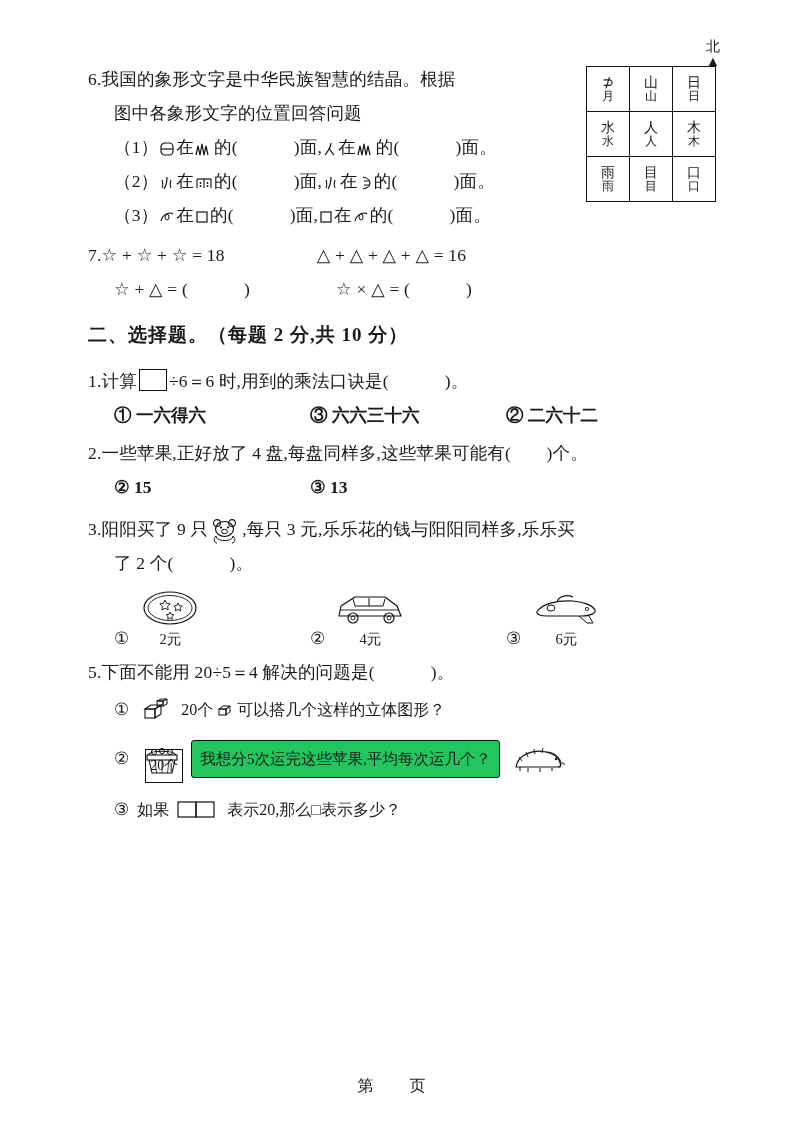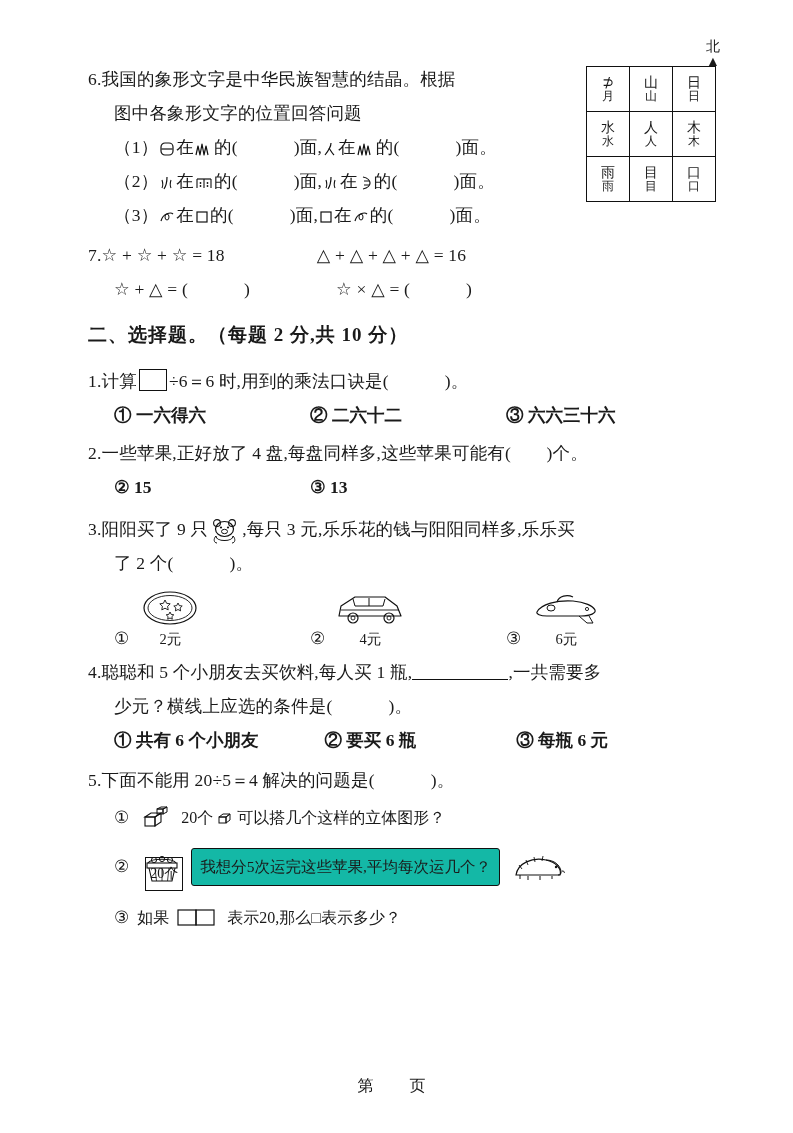--- a/index.html
+++ b/index.html
@@ -97,21 +97,21 @@
   .ib { display:inline-block; vertical-align:middle; }
 
   
   .bubble {
     display:inline-block;
     border:1px solid #111;
     border-radius:3px;
     padding:3px 8px;
     font-size:15.5px;
     vertical-align:middle;
-    background:#14b8a6;
+    background:#22c55e;
   }
   .tag20 {
     display:inline-block;
     border:1px solid #111;
     padding:1px 4px;
     font-size:14px;
     vertical-align:middle;
   }
   .rowflex { display:flex; align-items:center; padding-left:26px; line-height:30px; }
 
@@ -254,22 +254,22 @@
     <div class="section">
       <span>二、选择题。</span><span class="norm">（每题 2 分,共 10 分）</span>
     </div>
 
     <div class="q">
       <div class="line">
         <span class="num">1.</span><span>计算</span><span class="box"></span><span>÷6＝6 时,用到的乘法口诀是(</span><span class="blank"></span><span>)。</span>
       </div>
       <div class="choices">
         <span class="c">① 一六得六</span>
+        <span class="c">③ 六六三十六</span>
         <span class="c">② 二六十二</span>
-        <span class="c">③ 六六三十六</span>
       </div>
     </div>
 
     <div class="q">
       <div class="line">
         <span class="num">2.</span><span>一些苹果,正好放了 4 盘,每盘同样多,这些苹果可能有(　　)个。</span>
       </div>
       <div class="choices">
         <span class="c">② 15</span>
         <span class="c">③ 13</span>
@@ -338,33 +338,20 @@
                 <path d="M52 30 L60 37 L66 37 L62 30" fill="none" stroke="#111" stroke-width="1"></path>
                 <circle cx="60" cy="23" r="1.6" fill="none" stroke="#111" stroke-width="0.9"></circle>
               </svg>
             </span>
             <span class="piclabel">6元</span>
           </span>
         </div>
       </div>
     </div>
 
-    <div class="q" style="margin-top:6px;">
-      <div class="line">
-        <span class="num">4.</span><span>聪聪和 5 个小朋友去买饮料,每人买 1 瓶,</span><span class="blank-lg"></span><span>,一共需要多</span>
-      </div>
-      <div class="line indent1">
-        <span>少元？横线上应选的条件是(</span><span class="blank"></span><span>)。</span>
-      </div>
-      <div class="choices">
-        <span class="c wide">① 共有 6 个小朋友</span>
-        <span class="c">② 要买 6 瓶</span>
-        <span class="c">③ 每瓶 6 元</span>
-      </div>
-    </div>
 
     <div class="q" style="margin-top:6px;">
       <div class="line">
         <span class="num">5.</span><span>下面不能用 20÷5＝4 解决的问题是(</span><span class="blank"></span><span>)。</span>
       </div>
 
       <div class="rowflex" style="margin-top:6px;">
         <span class="cn">①</span>
         <span style="width:10px;"></span>
         <span>

